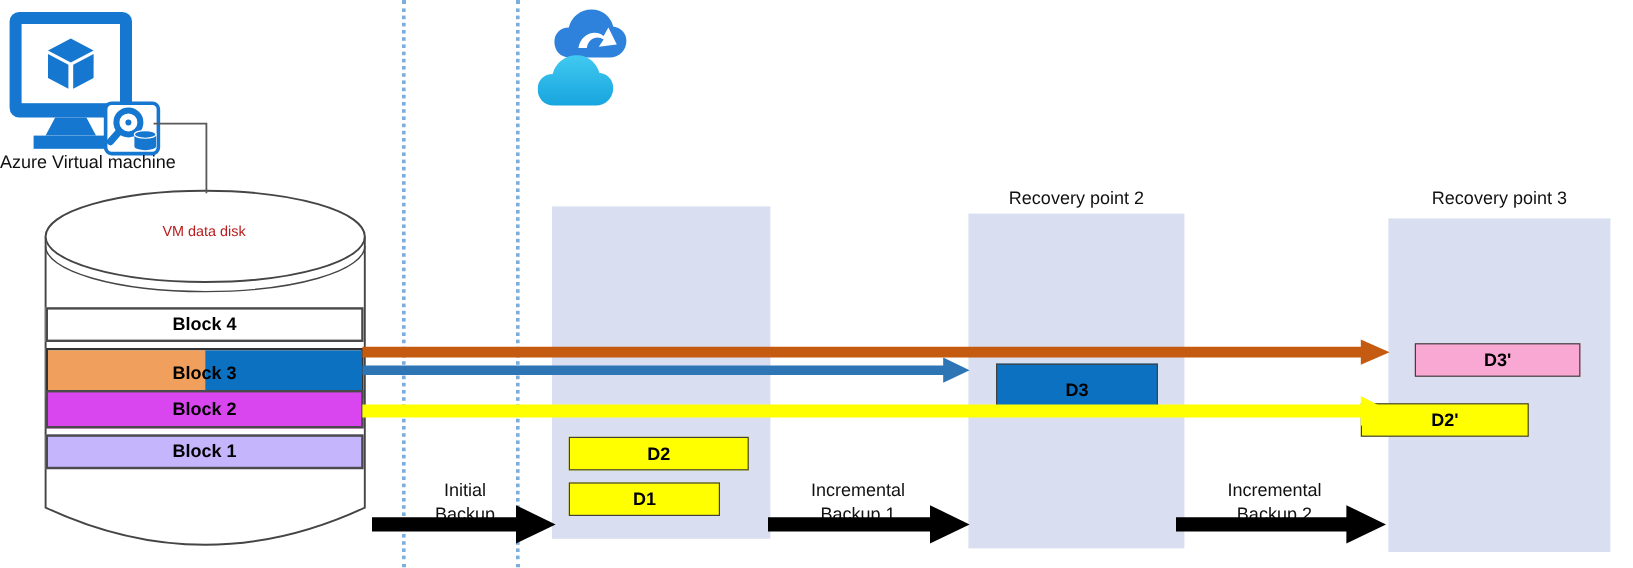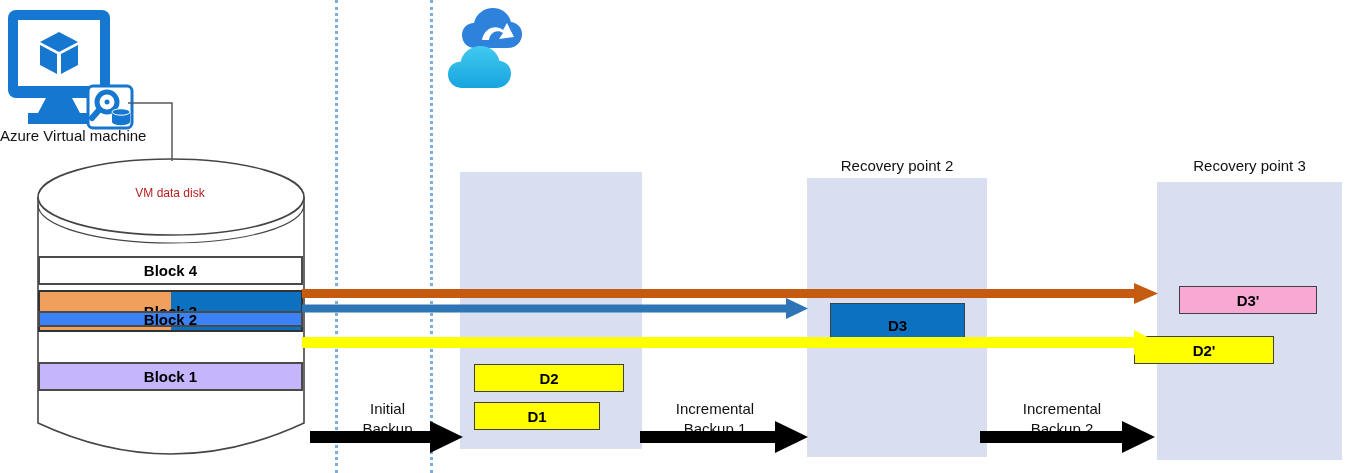--- a/index.html
+++ b/index.html
@@ -88,21 +88,21 @@
   <div class="block" style="top:256px;height:29px">
     <span class="blabel">Block 4</span>
   </div>
   <div class="block" style="top:290px;height:42px;border-color:#333">
     <div class="split">
       <div class="half" style="background:#F0A05C"></div>
       <div class="half" style="background:#0B71C0"></div>
     </div>
     <span class="blabel">Block 3</span>
   </div>
-  <div class="block fill-yellow" style="top:311px;height:16px;background:#3b82f6">
+  <div class="block fill-yellow" style="top:325px;height:32px;background:#d946ef">
     <span class="blabel">Block 2</span>
   </div>
   <div class="block fill-yellow" style="top:362px;height:29px;background:#c4b5fd">
     <span class="blabel">Block 1</span>
   </div>
 
   <div class="rp-box" style="left:460px;top:172px;width:182px;height:277px"></div>
   <div class="data-item fill-yellow" style="left:474px;top:364px;width:150px;height:28px">D2</div>
   <div class="data-item fill-yellow" style="left:474px;top:402px;width:126px;height:28px">D1</div>
 

